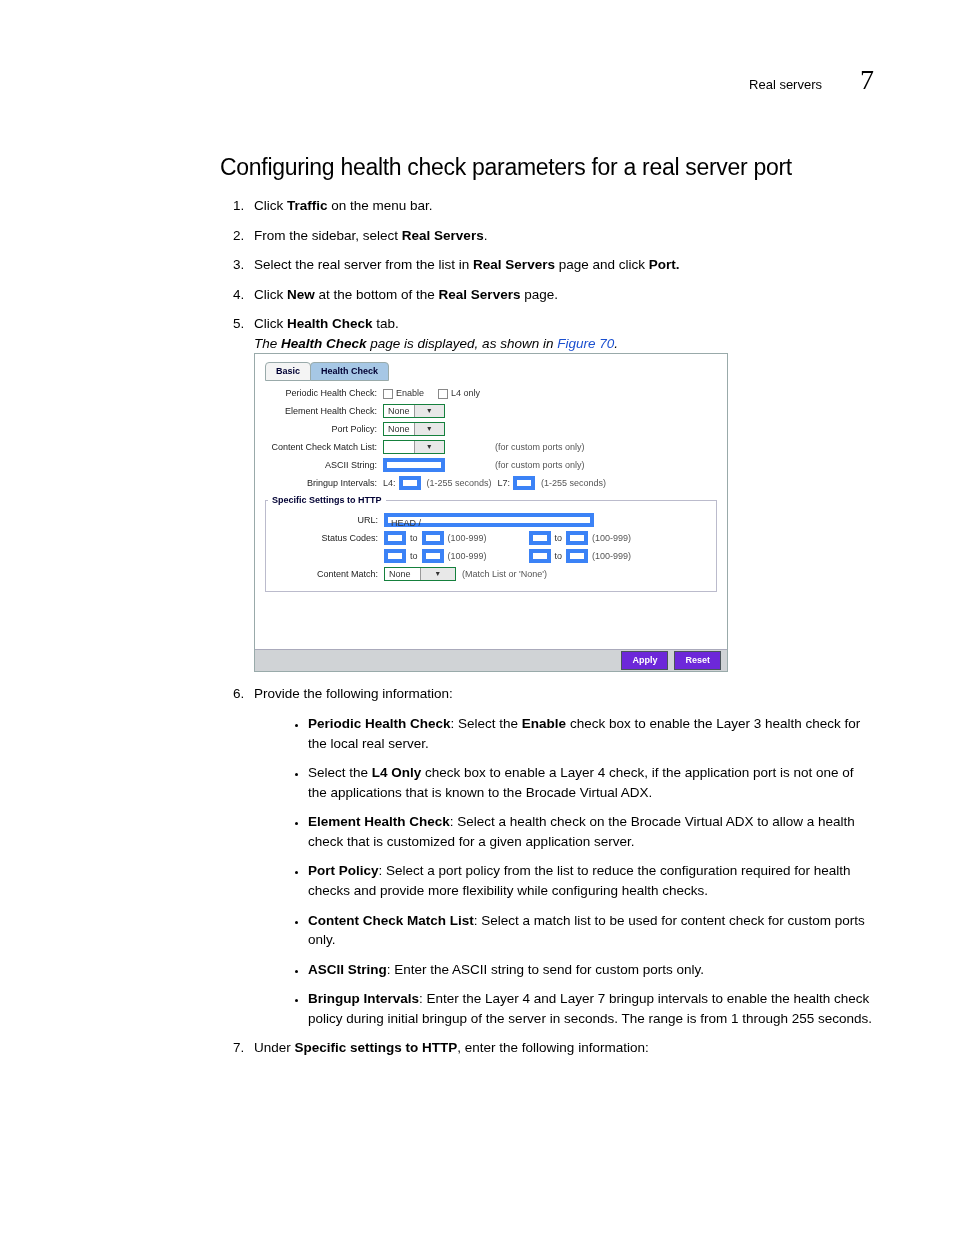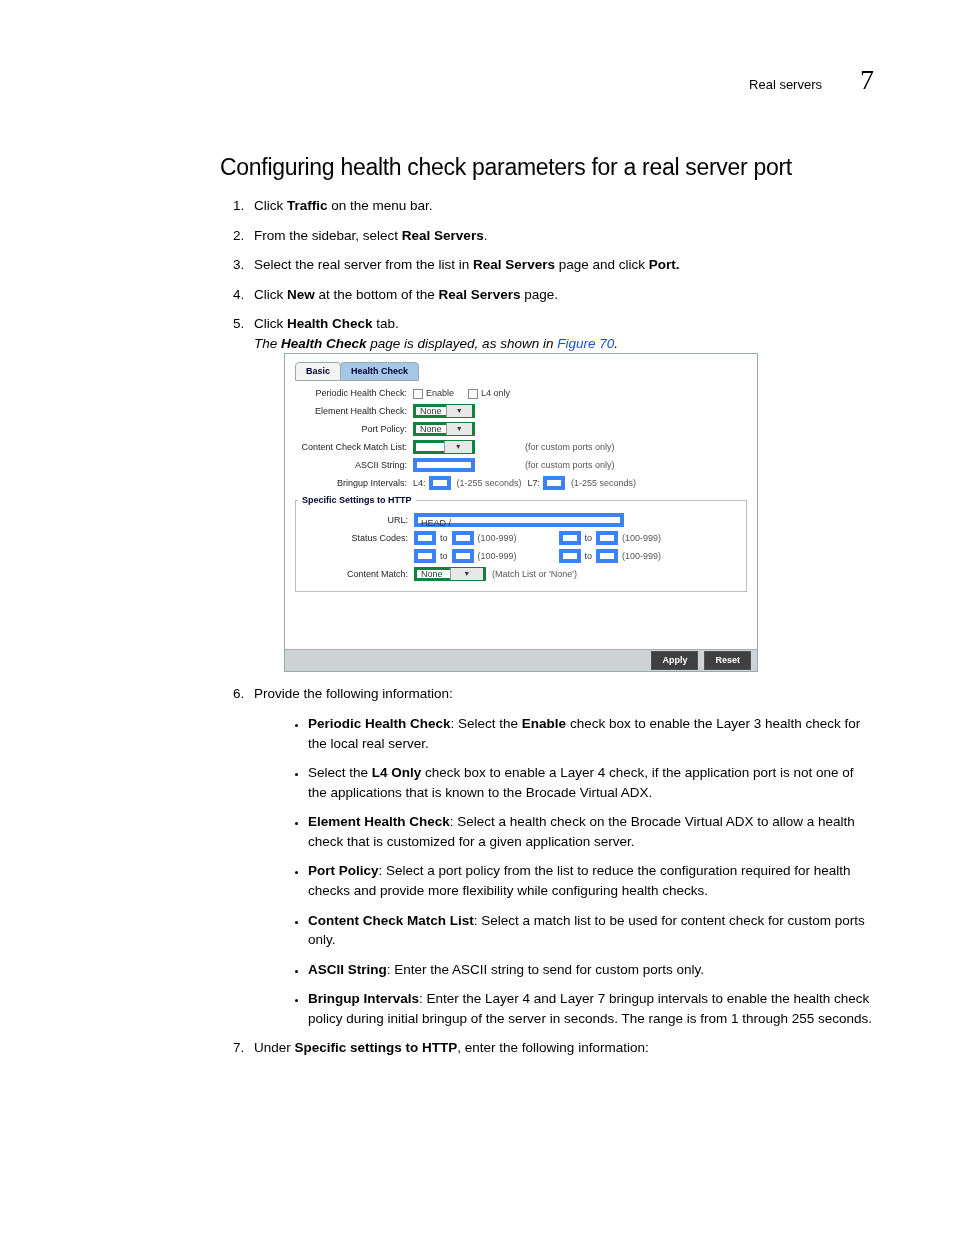--- a/index.html
+++ b/index.html
@@ -44,21 +44,20 @@
   ol.steps > li { margin-bottom: 10px; padding-left: 6px; }
   .sub-p { margin-top: 0; margin-left: 0; font-style: italic; }
   .bold { font-weight: 700; }
   .link { color: #1a4fcf; }
   .fig-cap { font-size: 13px; margin: 14px 0 10px 30px; }
   .fig-cap-label { font-weight: 700; font-family: "Helvetica Neue", Arial; letter-spacing: -0.2px; }
   .fig-cap-text { font-family: "Helvetica Neue", Arial; font-weight: 400; margin-left: 14px; }
 
   
   .figure {
-    margin-left: 30px;
     width: 474px;
     border: 1px solid #9aa;
     background: #fff;
     position: relative;
     font-size: 9px;
     font-family: Tahoma, Arial, sans-serif;
     color: #333;
     margin-bottom: 12px;
   }
   .fig-inner { padding: 8px 10px 2px 10px; position: relative; }
@@ -69,34 +68,34 @@
     padding: 2px 10px;
     font-size: 9px;
     background: #f4f4f4;
     margin-right: -1px;
   }
   .tab.active { background: #a6c7e5; font-weight: 700; color:#003; }
   .tab.inactive { font-weight: 700; color:#003;}
   .row { display: flex; align-items: center; margin-bottom: 4px; }
   .lbl { width: 118px; text-align: right; padding-right: 6px; font-size: 9px; color:#222;}
   .cb { width: 10px; height: 10px; border: 1px solid #888; display:inline-block; margin-right:3px; vertical-align: middle;}
-  .sel { display:inline-flex; align-items:center; border:3px solid #15803d; height:14px; width:62px; background:#fff; }
+  .sel { display:inline-flex; align-items:center; border:1px solid #15803d; height:14px; width:62px; background:#fff; }
   .sel span { padding:0 4px; flex:1; font-size:9px; color:#333;}
   .sel .car { width:12px; border-left:1px solid #999; background:#e8e8e8; text-align:center; font-size:8px; line-height:12px;}
   .inp { border:4px solid #3b82f6; height:14px; background:#fff; display:inline-block; }
   .note { font-size:9px; color:#555; margin-left:50px; }
   fieldset.http {
     border:1px solid #bbc; margin-top:4px; padding:6px 0 6px 0;
   }
   fieldset.http legend { font-size:9px; font-weight:700; padding:0 4px; margin-left:2px; color:#003;}
   .fig-footer {
     background:#d0d3d6; height:22px; display:flex; justify-content:flex-end; align-items:center; padding-right:6px; gap:6px;
     border-top:1px solid #aab;
   }
-  .btn { background:#404040; color:#fff; font-size:9px; font-weight:700; padding:2px 10px; border:1px solid #4a545a;}
+  .btn { background:#6d28d9; color:#fff; font-size:9px; font-weight:700; padding:2px 10px; border:1px solid #4a545a;}
   .hint { font-size:9px; color:#555; }
   ul.bullets { list-style: disc; padding-left: 54px; }
   ul.bullets li { margin-bottom: 10px; }
   ul.bullets li::marker { font-size: 11px; }
 </style>
 </head>
 <body>
 
 <div class="page">
   <div class="header-row">

